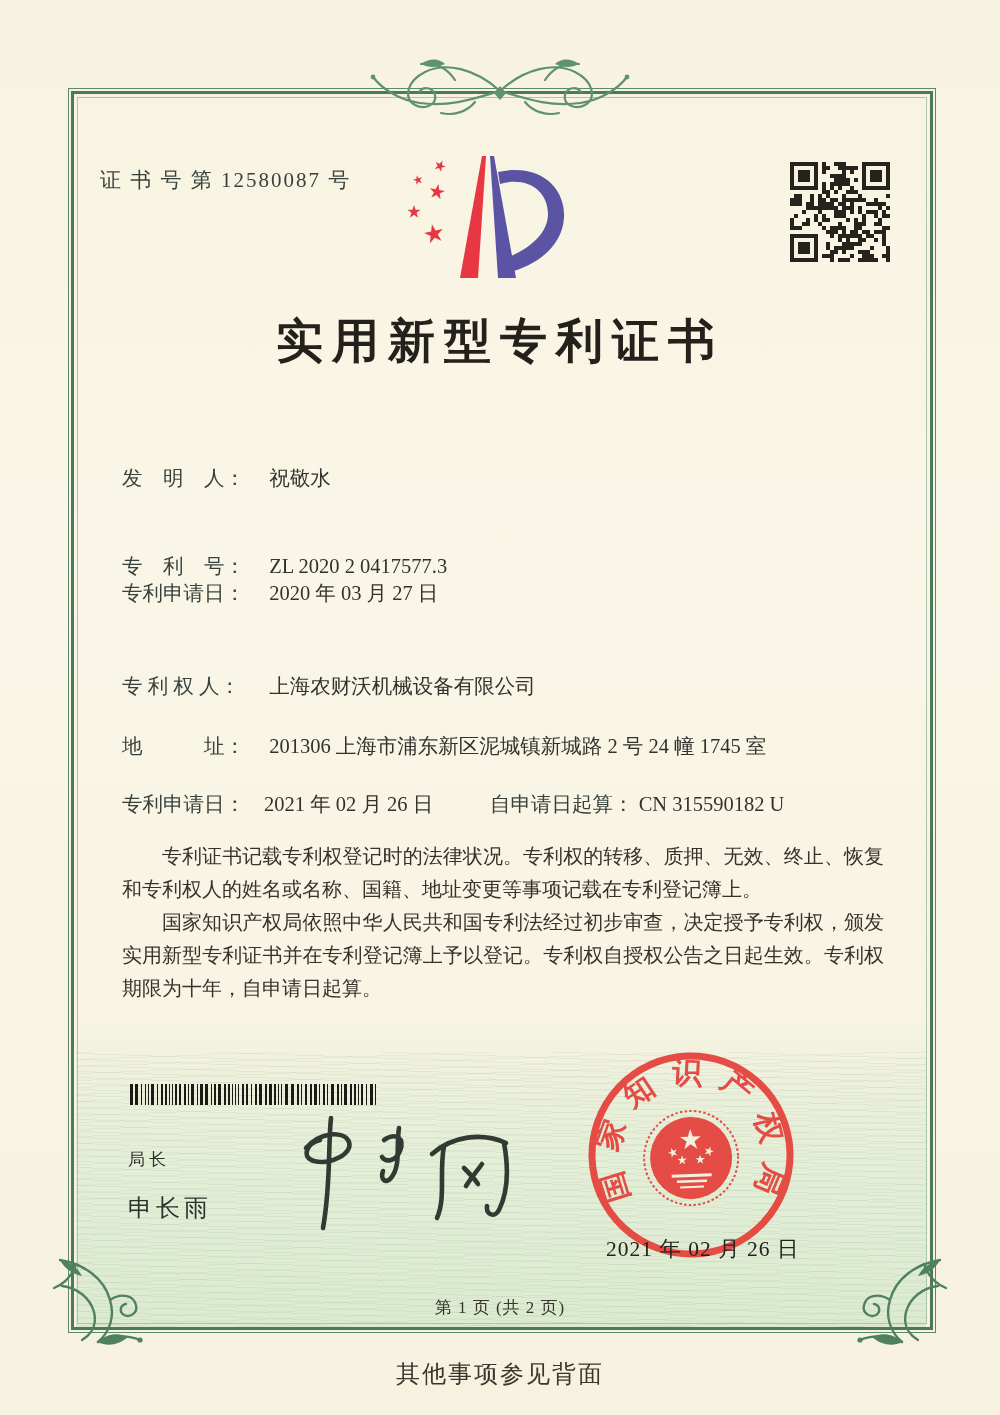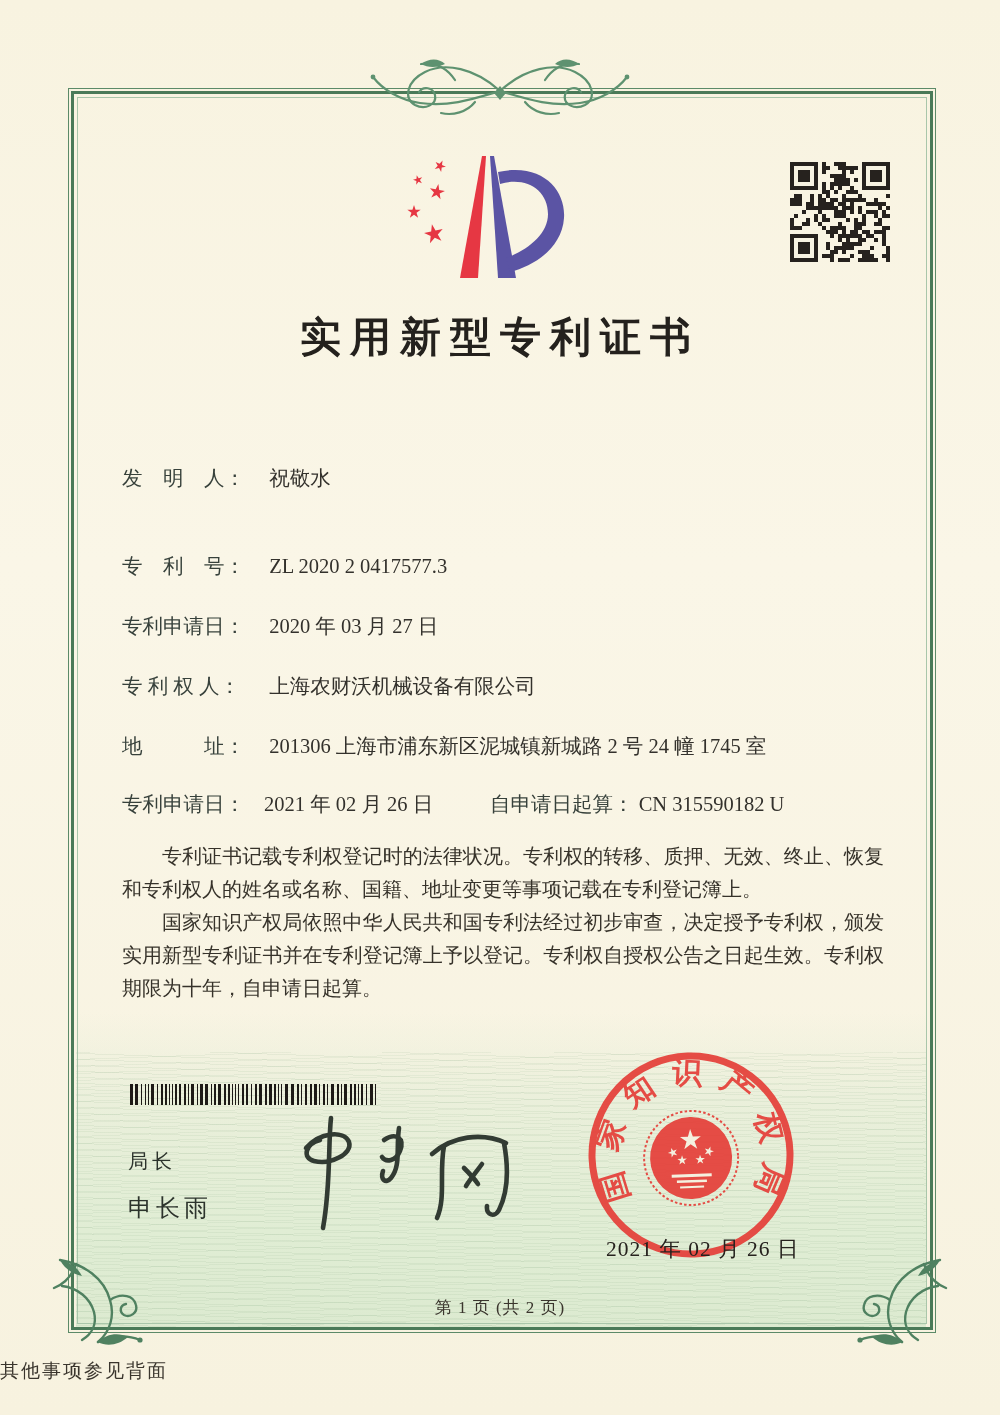--- a/index.html
+++ b/index.html
@@ -17,40 +17,40 @@
   .band{position:absolute;left:76px;top:1012px;width:850px;height:318px;z-index:1;
     background:linear-gradient(180deg,rgba(223,236,213,0) 0px,rgba(223,236,213,.55) 90px,#e0edd4 220px,#dcead0 318px);}
   .band .lines{position:absolute;inset:40px 0 0 0;opacity:.8;
     background:
       repeating-linear-gradient(2deg,rgba(122,162,122,.14) 0 1px,transparent 1px 6px),
       repeating-linear-gradient(178deg,rgba(122,162,122,.12) 0 1px,transparent 1px 7px);}
   
   .cert-number{position:absolute;left:100px;top:166px;font-size:21px;letter-spacing:2px;color:#37413b;z-index:4;}
   .logo{position:absolute;left:402px;top:148px;z-index:4;}
   .qr{position:absolute;left:790px;top:162px;width:100px;height:100px;z-index:4;}
-  .title{position:absolute;left:0;top:310px;width:100%;text-align:center;font-size:41px;font-weight:900;
+  .title{position:absolute;left:0;top:310px;width:100%;text-align:center;font-size:47px;font-weight:900;
     letter-spacing:9px;color:#24211d;z-index:4;}
   
   .field-row{position:absolute;left:122px;font-size:20.5px;color:#323a33;z-index:4;white-space:nowrap;}
   .field-label{display:inline-block;min-width:142px;color:#37413b;}
   .field-value{color:#33312c;}
   .grant-number{position:absolute;left:368px;top:0;}
   
   .body-text{position:absolute;left:122px;top:840px;width:762px;font-size:20px;line-height:33px;
     color:#36322a;text-align:justify;z-index:4;}
   .body-text p{margin:0;text-indent:2em;}
   
   .barcode{position:absolute;left:130px;top:1084px;width:250px;height:21px;z-index:4;font-size:0;}
-  .director-label{position:absolute;left:128px;top:1148px;font-size:20px;letter-spacing:4px;color:#2c332c;z-index:4;font-family:"Liberation Sans","DejaVu Sans",sans-serif;}
+  .director-label{position:absolute;left:128px;top:1148px;font-size:17px;letter-spacing:4px;color:#2c332c;z-index:4;font-family:"Liberation Sans","DejaVu Sans",sans-serif;}
   .director-name{position:absolute;left:128px;top:1192px;font-size:24px;letter-spacing:4px;color:#2c332c;z-index:4;font-family:"Liberation Sans","DejaVu Sans",sans-serif;}
   .signature{position:absolute;left:268px;top:1112px;z-index:4;}
   .seal{position:absolute;left:582px;top:1046px;z-index:5;opacity:.93;transform:rotate(-2deg);}
   .seal-date{position:absolute;left:606px;top:1234px;font-size:21.5px;letter-spacing:1px;color:#26221e;z-index:6;white-space:nowrap;}
   .page-info{position:absolute;left:0;top:1296px;width:100%;text-align:center;font-size:17px;color:#3a352d;z-index:4;letter-spacing:1px;}
-  .back-note{position:absolute;left:0;top:1358px;width:100%;text-align:left;font-size:19px;color:#3a352d;z-index:4;letter-spacing:2px;}
+  .back-note{position:absolute;left:0;top:1358px;width:100%;text-align:center;font-size:24px;color:#3a352d;z-index:4;letter-spacing:2px;}
   
   .top-ornament{position:absolute;left:355px;top:50px;z-index:3;}
   .corner-ornament{position:absolute;top:1256px;z-index:3;}
   .corner-ornament.left{left:50px;}
   .corner-ornament.right{right:50px;transform:scaleX(-1);}
 </style>
 </head>
 <body>
 
 <div class="page">
@@ -102,20 +102,21 @@
       <path d="M48,86 C60,80 76,78 90,84"></path>
       <path d="M26,8 C22,20 14,28 4,32"></path>
     </g>
     <g fill="#4f8160">
       <path d="M48,86 c8,-8 20,-10 30,-5 c-9,8 -21,10 -30,5 Z"></path>
       <path d="M10,4 c10,2 18,8 22,16 c-10,-2 -18,-8 -22,-16 Z"></path>
       <circle cx="90" cy="84" r="2.6"></circle>
     </g>
   </svg>
 
+  <div class="cert-number">证 书 号 第 12580087 号</div>
 
   <svg class="logo" width="180" height="138" viewBox="0 0 180 138">
     <defs>
       <path id="st" d="M0,-1 L0.2245,-0.309 0.951,-0.309 0.363,0.118 0.588,0.809 0,0.382 -0.588,0.809 -0.363,0.118 -0.951,-0.309 -0.2245,-0.309 Z"></path>
     </defs>
     <path d="M80,8 L84,8 L76,130 L58,130 Z" fill="#e63743"></path>
     <path d="M88,8 L92,8 L114,130 L96,130 Z" fill="#5b54a4"></path>
     <path d="M96,24 C140,14 164,42 162,70 C160,100 132,118 108,124 L104,110 C126,102 146,86 146,66 C146,42 124,28 98,36 Z" fill="#5b54a4"></path>
     <g fill="#e63743">
       <use href="#st" transform="translate(38,18) scale(6) rotate(25)"></use>
@@ -354,21 +355,21 @@
   <div class="title">实用新型专利证书</div>
 
   <div class="field-row" style="top:464px">
     <span class="field-label">发　明　人：</span>
     <span class="field-value">祝敬水</span>
   </div>
   <div class="field-row" style="top:552px">
     <span class="field-label">专　利　号：</span>
     <span class="field-value">ZL 2020 2 0417577.3</span>
   </div>
-  <div class="field-row" style="top:612px">
+  <div class="field-row" style="top:579px">
     <span class="field-label">专利申请日：</span>
     <span class="field-value">2020 年 03 月 27 日</span>
   </div>
   <div class="field-row" style="top:672px">
     <span class="field-label">专 利 权 人：</span>
     <span class="field-value">上海农财沃机械设备有限公司</span>
   </div>
   <div class="field-row" style="top:732px">
     <span class="field-label">地　　　址：</span>
     <span class="field-value">201306 上海市浦东新区泥城镇新城路 2 号 24 幢 1745 室</span>

